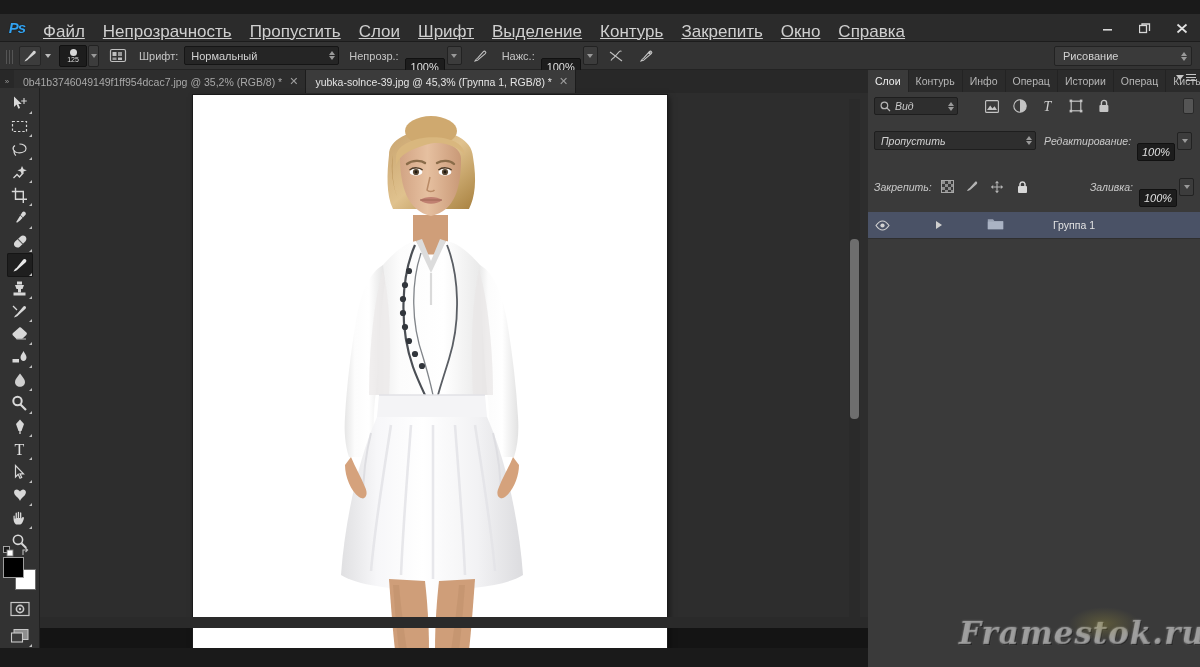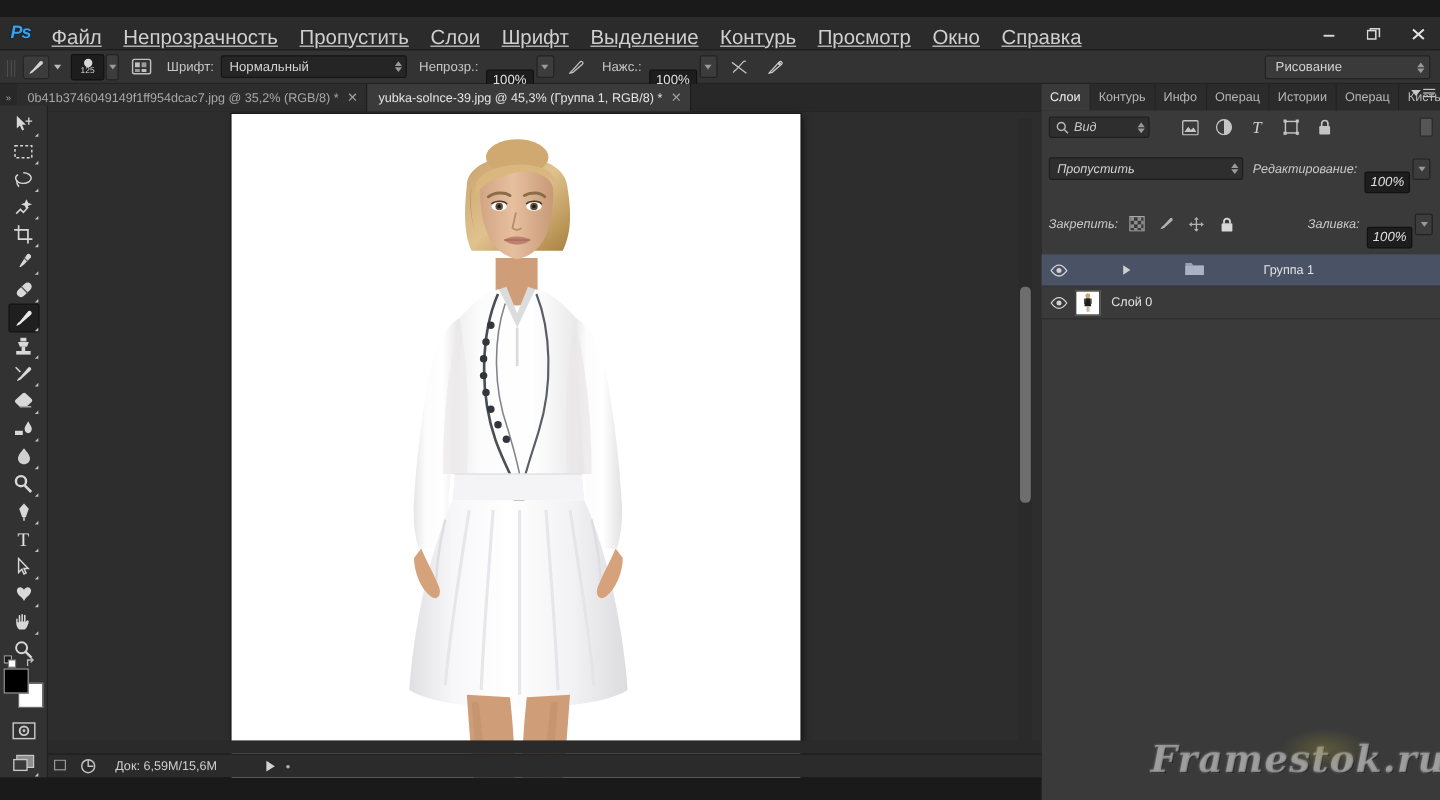--- a/index.html
+++ b/index.html
@@ -210,21 +210,21 @@
 
   <div class="menubar">
     <div class="ps-logo">Ps</div>
     <div class="menu-item">Файл</div>
     <div class="menu-item">Непрозрачность</div>
     <div class="menu-item">Пропустить</div>
     <div class="menu-item">Слои</div>
     <div class="menu-item">Шрифт</div>
     <div class="menu-item">Выделение</div>
     <div class="menu-item">Контурь</div>
-    <div class="menu-item">Просмотр</div>
+    <div class="menu-item">Закрепить</div>
     <div class="menu-item">Окно</div>
     <div class="menu-item">Справка</div>
 
     <div class="win-ctrls">
       <div class="win-btn">
         <svg width="11" height="11" viewBox="0 0 11 11">
             <rect x="1" y="6" width="9" height="1.6" fill="#d7d7d7"></rect>
           </svg>
       </div>
       <div class="win-btn">
@@ -641,42 +641,20 @@
         <path d="M272 490 C270 516 268 540 266 555 L258 555 C261 536 264 512 266 490 Z" fill="#c08f6b" opacity=".55"></path>
       </svg>
     </div>
 
     <div class="scroll-v">
       <div class="thumb"></div>
     </div>
     <div class="scroll-h-area"></div>
   </div>
 
-  <div class="statusbar">
-    <div class="sb-ico">
-      <svg width="13" height="12" viewBox="0 0 13 12">
-          <rect x="0.5" y="0.5" width="9" height="8" fill="none" stroke="#9a9a9a" stroke-width="1"></rect>
-        </svg>
-    </div>
-    <div class="sb-ico">
-      <svg width="13" height="13" viewBox="0 0 13 13">
-          <circle cx="6.5" cy="6.5" r="5.4" fill="none" stroke="#c2c2c2" stroke-width="1.2"></circle>
-          <path d="M6.5 1.1 L6.5 6.5 L10.8 6.5" fill="none" stroke="#c2c2c2" stroke-width="1.2"></path>
-        </svg>
-    </div>
-    <div class="sb-text">Док: 6,59M/15,6M</div>
-    <div class="sb-play">
-      <svg width="9" height="11" viewBox="0 0 9 11">
-          <path d="M1 1 L8 5.5 L1 10 Z" fill="#d4d4d4"></path>
-        </svg>
-      <svg width="6" height="6" viewBox="0 0 6 6">
-          <circle cx="3" cy="3" r="1.5" fill="#b0b0b0"></circle>
-        </svg>
-    </div>
-  </div>
 
   <div class="leftfill"></div>
   <div class="bottomfill"></div>
 
   <div class="rightdock">
 
     <div class="panel-tabs">
       <div class="ptab active">Слои</div>
       <div class="ptab">Контурь</div>
       <div class="ptab">Инфо</div>
@@ -820,40 +798,20 @@
         <span class="disc-tri"></span>
         <span>
           <svg width="17" height="14" viewBox="0 0 17 14">
             <path d="M0.8 2.2 H6 L7.4 4 H16.2 V12.2 H0.8 Z" fill="#9aa3b4"></path>
             <path d="M0.8 4.6 H16.2 V12.2 H0.8 Z" fill="#aab3c4"></path>
           </svg>
         </span>
         <span class="layer-name">Группа 1</span>
       </div>
 
-      <div class="layer-row">
-        <span class="eye-cell">
-          <svg width="15" height="11" viewBox="0 0 15 11">
-            <path d="M1 5.5 C3.4 2 6 1 7.5 1 C9 1 11.6 2 14 5.5 C11.6 9 9 10 7.5 10 C6 10 3.4 9 1 5.5 Z" fill="none" stroke="#d2d2d2" stroke-width="1.1"></path>
-            <circle cx="7.5" cy="5.5" r="2.1" fill="#d2d2d2"></circle>
-          </svg>
-        </span>
-        <span class="layer-thumb">
-          <svg width="19" height="19" viewBox="0 0 19 19">
-            <rect width="19" height="19" fill="#ffffff"></rect>
-            <ellipse cx="9.5" cy="3.4" rx="2" ry="2.1" fill="#c9a46c"></ellipse>
-            <path d="M7.6 5.6 L11.4 5.6 L12.3 12.2 L6.7 12.2 Z" fill="#1d1d1d"></path>
-            <rect x="8.6" y="12.2" width="0.9" height="4.6" fill="#c79b74"></rect>
-            <rect x="10" y="12.2" width="0.9" height="4.6" fill="#c79b74"></rect>
-            <rect x="6.4" y="5.8" width="1.2" height="4.6" fill="#3a3a3a"></rect>
-            <rect x="11.5" y="5.8" width="1.2" height="4.6" fill="#3a3a3a"></rect>
-          </svg>
-        </span>
-        <span class="layer-name">Слой 0</span>
-      </div>
     </div>
   </div>
 
   <div class="watermark">
     <div class="wm-glow"></div>
     <div class="wm-text">Framestok.ru</div>
   </div>
 
 </div>
 

